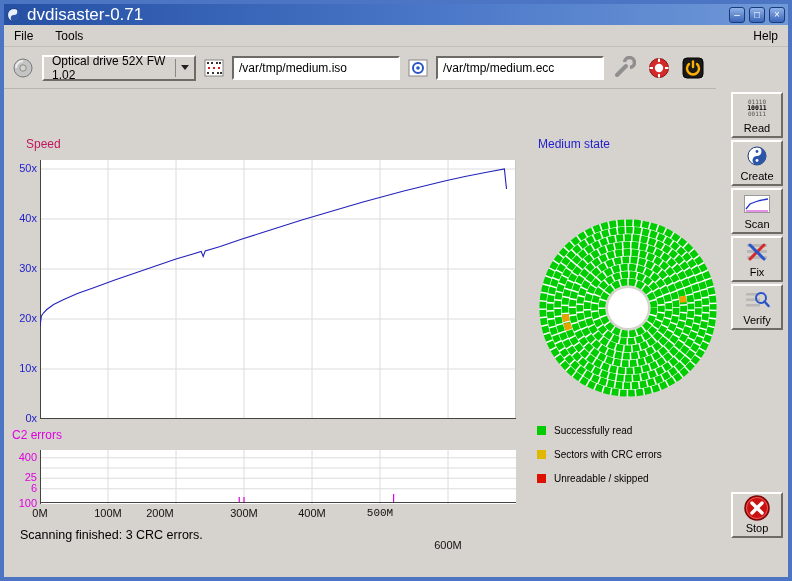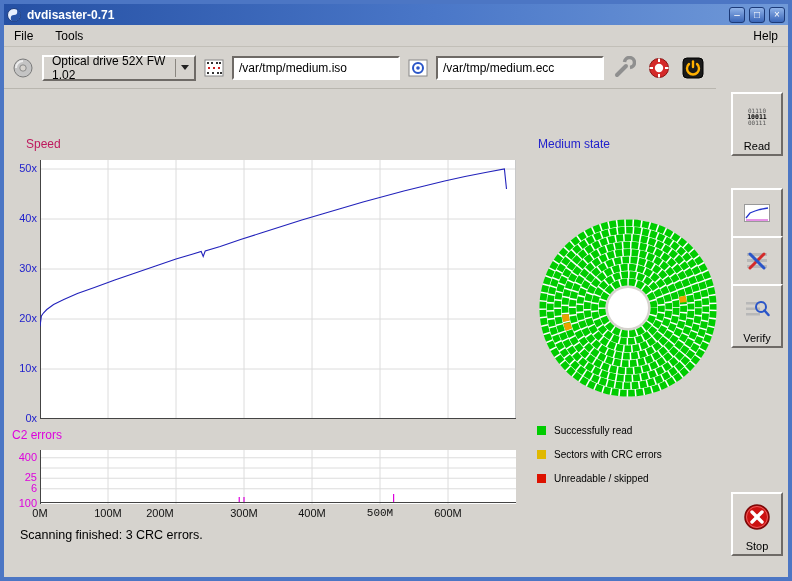--- a/index.html
+++ b/index.html
@@ -4,21 +4,21 @@
 <style>
   *{box-sizing:border-box;margin:0;padding:0}
   html,body{width:792px;height:581px}
   body{font-family:"Liberation Sans",sans-serif;background:#9a9a9a;position:relative}
   .window{position:absolute;inset:0;border:4px solid #4c76c4;background:#d6d3ce}
   .client{position:relative;width:784px;height:573px;overflow:hidden;font-size:12px;color:#000}
 
   .titlebar{position:absolute;left:0;top:0;width:784px;height:21px;
     background:linear-gradient(90deg,#2550a4,#4a77c8 55%,#7099d8);
     display:flex;align-items:center;padding:0 3px;gap:4px}
-  .title-text{color:#fff;font-weight:bold;font-size:12px;flex:1;padding-left:2px}
+  .title-text{color:#fff;font-weight:normal;font-size:17px;flex:1;padding-left:2px}
   .win-btn{width:16px;height:16px;border:1px solid #1c3a78;border-radius:3px;
     background:linear-gradient(#8fb2e8,#3a66b8);color:#fff;font-size:10px;line-height:13px;text-align:center}
 
   .menubar{position:absolute;left:0;top:21px;width:784px;height:22px;display:flex;align-items:center;
     padding:0 10px;gap:22px;border-bottom:1px solid #c2bfb8}
   .menu-item{cursor:default}
   .menu-help{margin-left:auto}
 
   .toolbar{position:absolute;left:0;top:43px;width:712px;height:42px;display:flex;align-items:center;
     padding:0 8px;gap:8px;border-bottom:1px solid #b9b6af}
@@ -49,21 +49,21 @@
   .speed-ylab{left:2px;width:31px;text-align:right;color:#2222cc}
   .c2-ylab{left:7px;width:26px;text-align:right;color:#dd00dd}
   #speed-ylabels,#c2-ylabels{position:absolute;inset:0;pointer-events:none}
 
   .legend{position:absolute;left:533px;top:421px;display:flex;flex-direction:column;gap:13px}
   .legend-row{display:flex;align-items:center;gap:8px;font-size:10px}
   .legend-swatch{width:9px;height:9px;display:inline-block}
 
   .finished{position:absolute;left:16px;top:524px;font-size:12.5px}
 
-  .side-btn{position:absolute;left:727px;width:52px;height:64px;background:#d6d3ce;
+  .side-btn{position:absolute;left:727px;width:52px;height:46px;background:#d6d3ce;
     border:2px solid;border-color:#fff #6e6a66 #6e6a66 #fff;
     display:flex;flex-direction:column;align-items:center;justify-content:flex-end;
     padding-bottom:2px;font-size:11px;cursor:default}
   .icon-area{flex:1;display:flex;align-items:center;justify-content:center;width:100%}
   .bin-lines{font-family:"DejaVu Sans Mono",monospace;font-size:6px;line-height:6px;color:#555;text-align:center}
   .bin-lines .mid{font-weight:bold;color:#000;font-size:6.5px}
 
   .statusbar{position:absolute;left:0;top:545px;width:784px;height:28px;
     border-top:1px solid #989588;box-shadow:inset 0 1px 0 #f4f2ee;
     display:flex;align-items:center;justify-content:flex-end;padding:0 12px;font-size:12px}
@@ -256,36 +256,47 @@
         <span class="ylab c2-ylab" style="top: 467.235px;">25</span>
         <span class="ylab c2-ylab" style="top: 477.771px;">6</span>
       </div>
   <div id="xlabels">
         <span class="xlab" style="left: -20px;">0M</span>
         <span class="xlab" style="left: 48px;">100M</span>
         <span class="xlab" style="left: 100px;">200M</span>
         <span class="xlab" style="left: 184px;">300M</span>
         <span class="xlab" style="left: 252px;">400M</span>
         <span class="xlab" style="left: 320px; font-family: Liberation Mono, monospace;">500M</span>
-        <span class="xlab" style="left: 388px;">600M</span>
+        <span class="xlab" style="left: 388px; margin-top: 32px;">600M</span>
       </div>
 
   <span class="finished">Scanning finished: 3 CRC errors.</span>
 
   <div class="side-btn" style="top:88px">
     <span class="icon-area">
       <span class="bin-lines">
         <div>01110</div>
         <div class="mid">10011</div>
         <div>00111</div>
       </span>
     </span>
     <span>Read</span>
   </div>
 
+  <div class="side-btn" style="top:136px">
+    <span class="icon-area">
+      <svg width="20" height="20" viewBox="0 0 20 20">
+            <circle cx="10" cy="10" r="9" fill="#fff" stroke="#1c3a78"></circle>
+            <path d="M10,1 a9,9 0 0 1 0,18 a4.5,4.5 0 0 1 0,-9 a4.5,4.5 0 0 0 0,-9" fill="#2a55a8"></path>
+            <circle cx="10" cy="5.5" r="1.4" fill="#2a55a8"></circle>
+            <circle cx="10" cy="14.5" r="1.4" fill="#fff"></circle>
+          </svg>
+    </span>
+    <span>Create</span>
+  </div>
 
   <div class="side-btn" style="top:184px">
     <span class="icon-area">
       <svg width="26" height="18" viewBox="0 0 26 18">
             <rect x="0.5" y="0.5" width="25" height="17" fill="#fff" stroke="#999"></rect>
             <polyline points="2,14 6,9 11,7 16,5.5 21,4.5 24,4" fill="none" stroke="#2233cc" stroke-width="1.3"></polyline>
             <line x1="2" y1="16" x2="24" y2="16" stroke="#cc22cc"></line>
           </svg>
     </span>
     <span>Scan</span>

